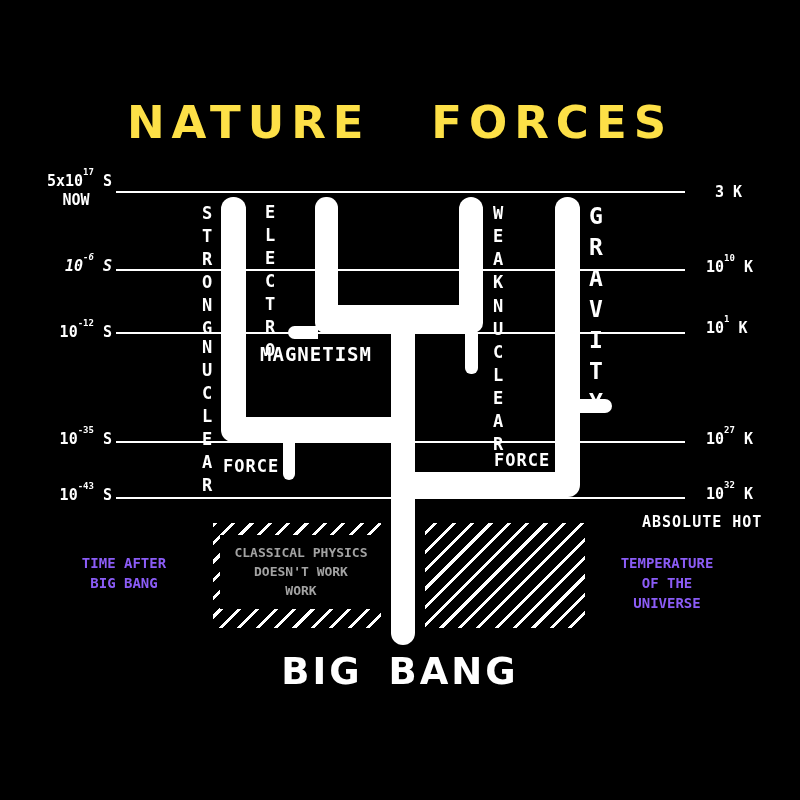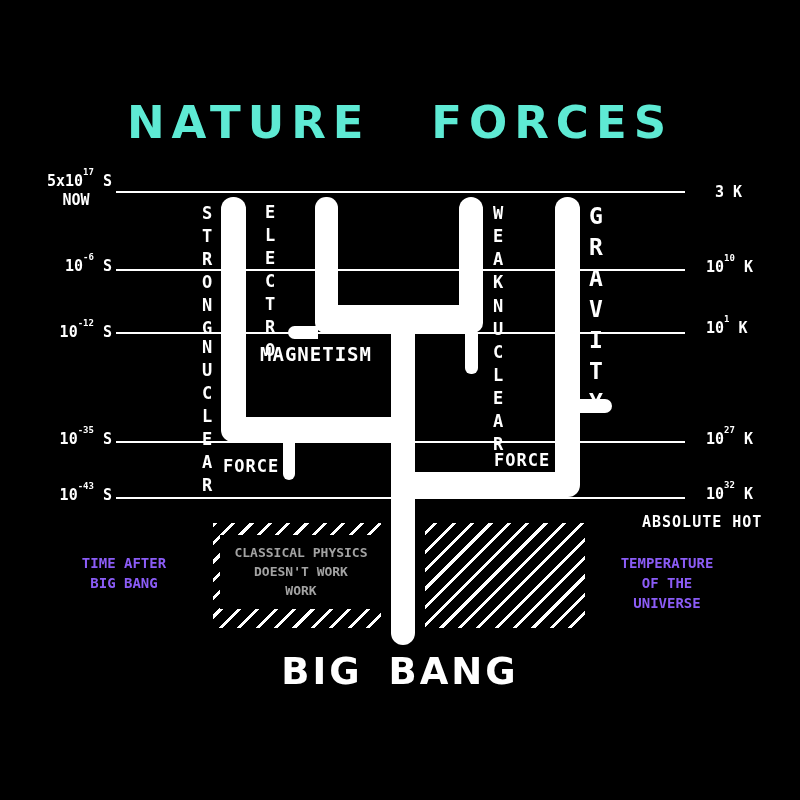--- a/index.html
+++ b/index.html
@@ -5,21 +5,21 @@
   html,body { margin:0; padding:0; }
   #stage {
     position:relative; width:800px; height:800px;
     background:#000; overflow:hidden;
     font-family:"DejaVu Sans Mono", monospace;
   }
   .axis-line { position:absolute; height:2px; background:#fff; left:116px; width:569px; }
   .bar { position:absolute; background:#fff; }
   .title {
     position:absolute; left:0; right:0; top:96px; text-align:center;
-    color:#5eead4; font-family:"DejaVu Sans", sans-serif; font-weight:bold;
+    color:#fde047; font-family:"DejaVu Sans", sans-serif; font-weight:bold;
     font-size:45px; letter-spacing:7px; word-spacing:38px; white-space:nowrap;
   }
   .bigbang {
     position:absolute; left:0; right:0; top:650px; text-align:center;
     color:#fff; font-family:"DejaVu Sans", sans-serif; font-weight:bold;
     font-size:37px; letter-spacing:3px; word-spacing:10px;
   }
   .lbl { position:absolute; color:#fff; font-weight:bold; font-size:15px; white-space:nowrap; }
   .lbl sup { font-size:0.6em; position:relative; top:-5px; letter-spacing:0;margin-top:7px; }
   .lbl.right-align { text-align:right; }
@@ -77,21 +77,21 @@
   <div class="bar" style="left:555px; top:197px; width:25px; height:278px; border-radius:12px 12px 0 0;"></div>
   <div class="bar" style="left:403px; top:472px; width:177px; height:25px; border-radius:0 0 12px 0;"></div>
   <div class="bar" style="left:580px; top:399px; width:32px; height:14px; border-radius:0 7px 7px 0;"></div>
 
   <div class="bar" style="left:391px; top:305px; width:24px; height:340px; border-radius:0 0 12px 12px;"></div>
 
   <div class="lbl right-align" style="left:40px; top:172px; width:72px;">
     <span>5x10</span><sup>17</sup> <span>S</span>
     <div style="text-align:center; margin-top:1px;">NOW</div>
   </div>
-  <div class="lbl right-align" style="left:40px; top:257px; width:72px;">
+  <div class="lbl right-align" style="left:40px; top:257px; width:72px;font-style:italic;">
     <span>10</span><sup>-6</sup> <span>S</span>
   </div>
   <div class="lbl right-align" style="left:40px; top:323px; width:72px;">
     <span>10</span><sup>-12</sup> <span>S</span>
   </div>
   <div class="lbl right-align" style="left:40px; top:430px; width:72px;">
     <span>10</span><sup>-35</sup> <span>S</span>
   </div>
   <div class="lbl right-align" style="left:40px; top:486px; width:72px;">
     <span>10</span><sup>-43</sup> <span>S</span>

